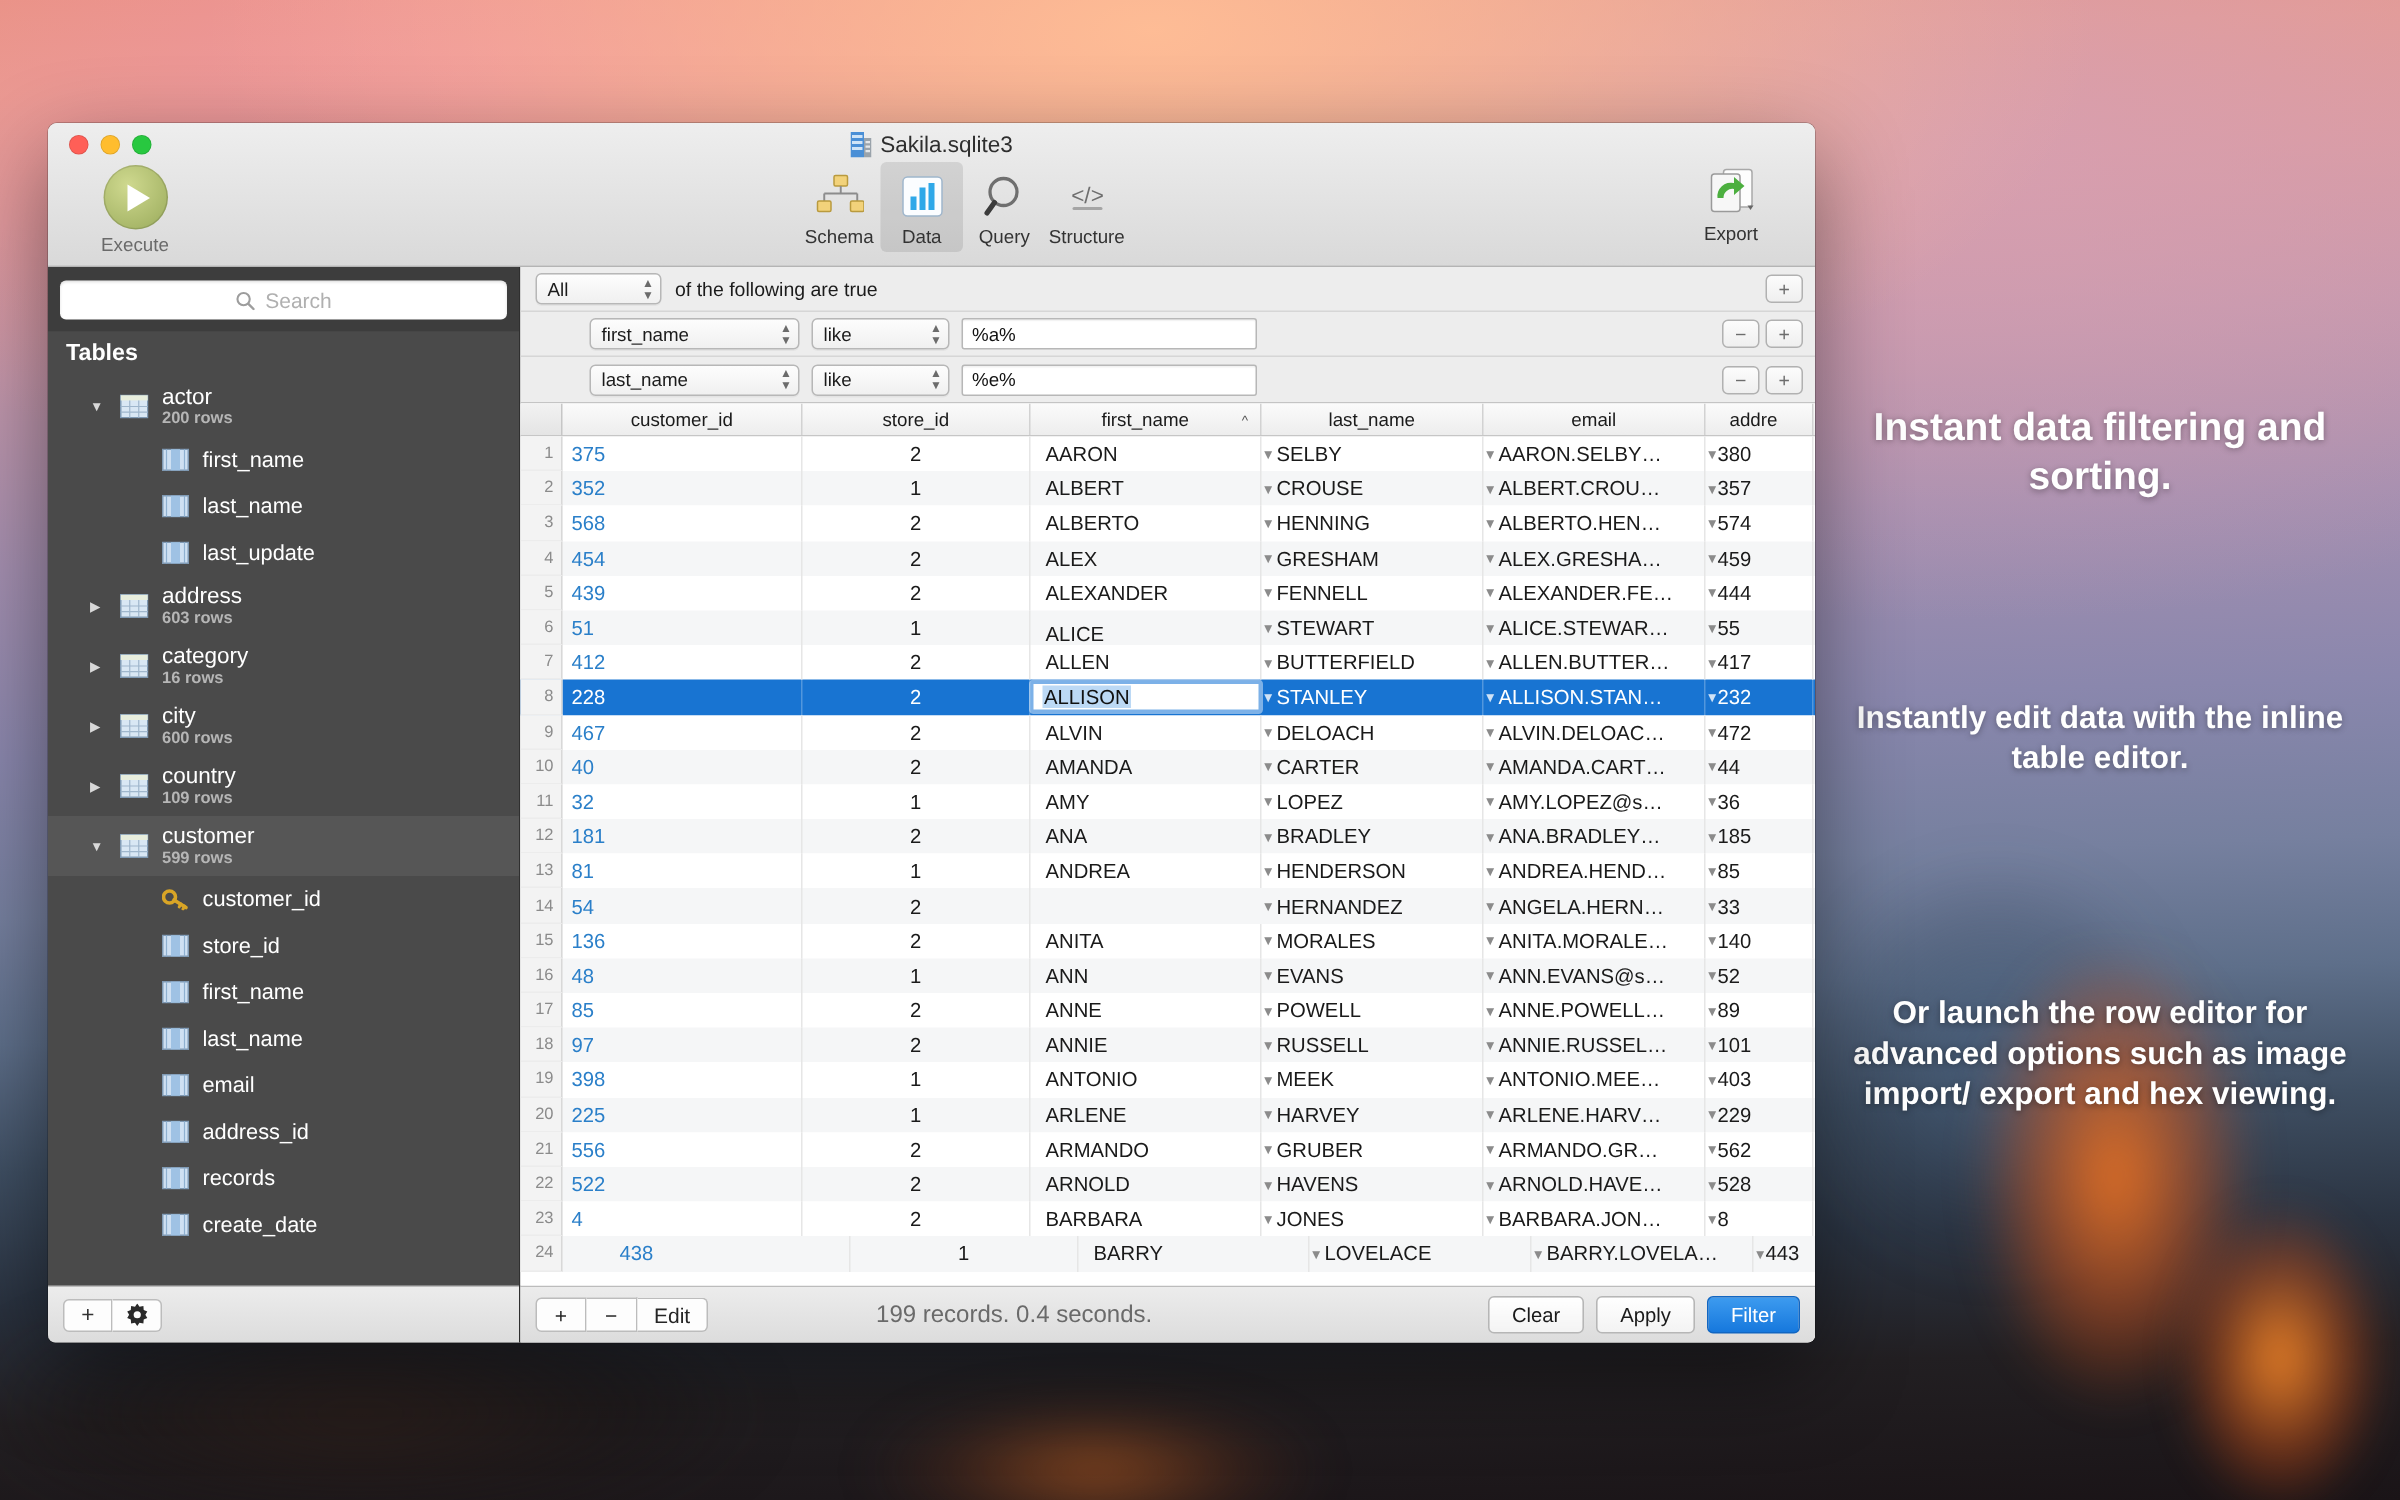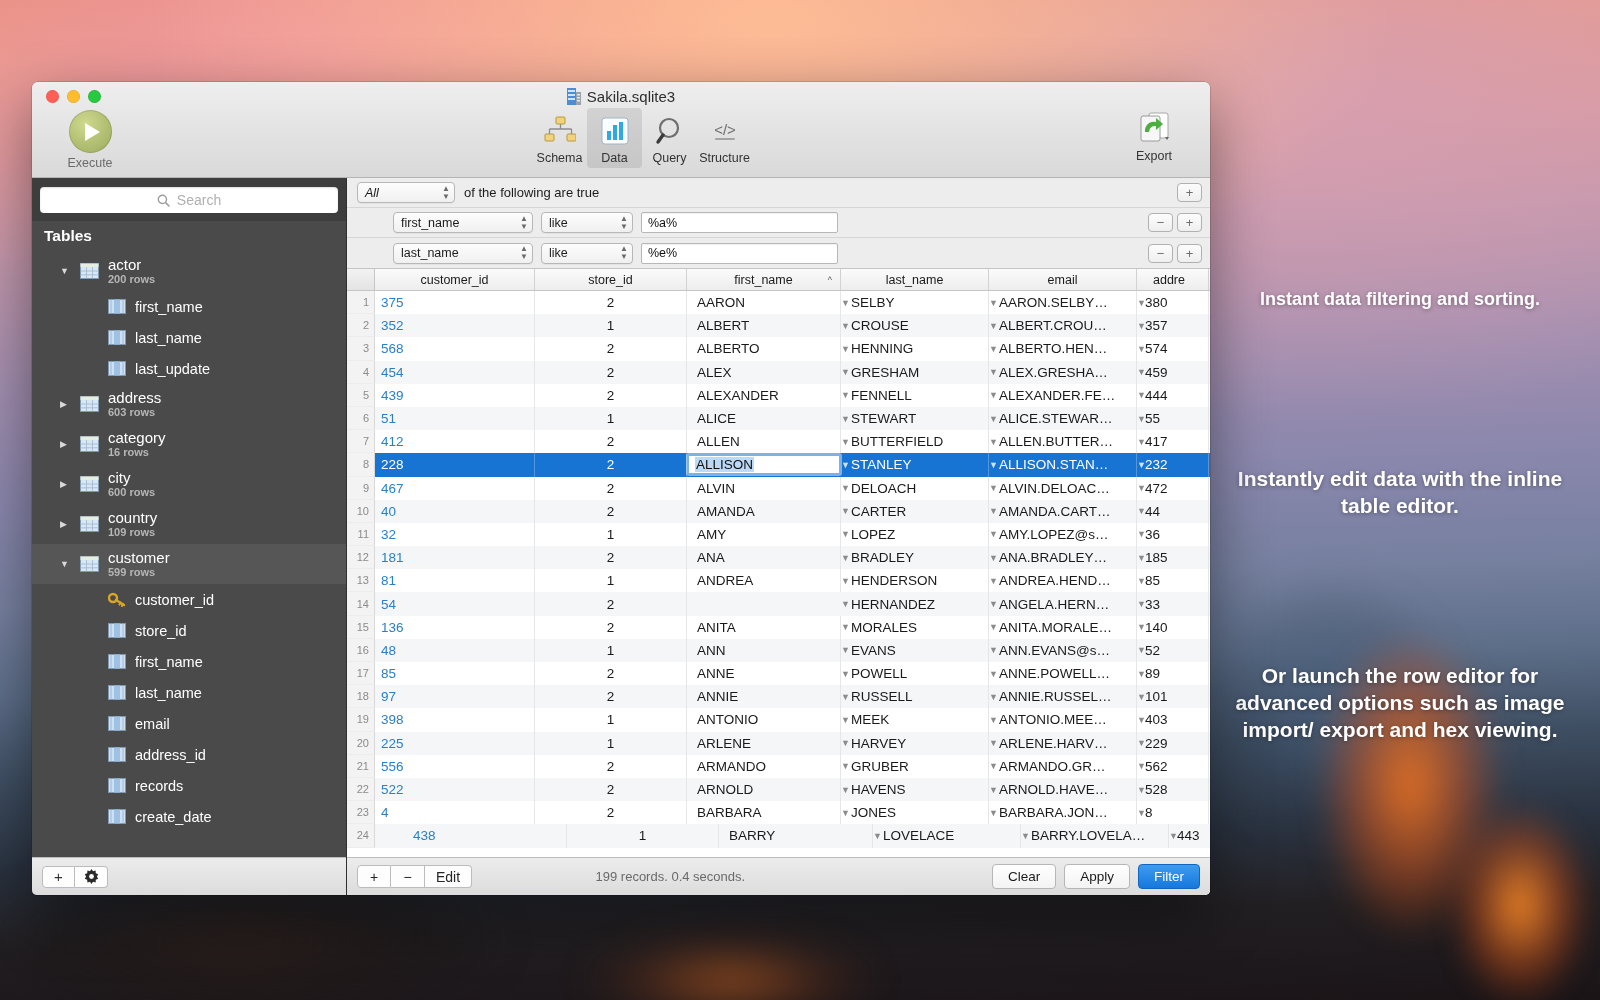--- a/index.html
+++ b/index.html
@@ -42,21 +42,21 @@
     left:0px; top:840px; width:600px; height:170px;
     background:radial-gradient(ellipse 300px 90px at 40% 60%, rgba(45,30,25,0.75) 0%, rgba(25,18,16,0.3) 60%, rgba(10,8,8,0) 90%);
     filter:blur(20px);
   }
 
   
   .promo {
     position:absolute; color:#ffffff; font-weight:bold; text-align:center;
     line-height:1.28; text-shadow:0 1px 4px rgba(0,0,0,0.35);
   }
-  .promo-1 { left:1216px; top:288px; width:368px; font-size:18px; }
+  .promo-1 { left:1216px; top:268px; width:368px; font-size:26px; }
   .promo-2 { left:1216px; top:466px; width:368px; font-size:21px; }
   .promo-3 { left:1216px; top:663px; width:368px; font-size:21px; }
 
   
   .window {
     position:absolute; left:32px; top:82px; width:1178px; height:813px;
     background:#ececec; border-radius:6px 6px 5px 5px;
     box-shadow:0 22px 60px rgba(0,0,0,0.45), 0 0 0 0.5px rgba(0,0,0,0.25);
     overflow:hidden; display:flex; flex-direction:column;
   }
@@ -149,21 +149,21 @@
 
   .filter-area { background:#ededed; border-bottom:1px solid #c4c4c4; }
   .frow { display:flex; align-items:center; height:30px; padding:0 8px 0 10px; border-bottom:1px solid #d6d6d6; }
   .frow:last-child { border-bottom:none; }
   .sel-ctl {
     height:21px; background:linear-gradient(#fdfdfd,#f0f0f0); border:1px solid #b7b7b7;
     border-radius:4px; display:flex; align-items:center; padding:0 4px 0 7px;
     font-size:12.5px; color:#1b1b1b; cursor:default; box-shadow:0 1px 0 rgba(0,0,0,0.04);
   }
   .sel-ctl .stepper { margin-left:auto; font-size:8px; line-height:8px; color:#6b6b6b; padding-left:8px; text-align:center; }
-  .w-all { width:98px;font-style:italic; }
+  .w-all { width:84px; }
   .w-field { width:140px; }
   .w-op { width:92px; }
   .ftext {
     height:21px; background:#fff; border:1px solid #b7b7b7; border-radius:2px;
     font-size:12.5px; color:#111; display:flex; align-items:center; padding:0 6px;
     box-shadow:inset 0 1px 1px rgba(0,0,0,0.06);
   }
   .f-desc { font-size:13px; color:#1b1b1b; margin-left:9px; }
   .rbtns { margin-left:auto; display:flex; gap:4px; }
   .rnd-btn {
@@ -212,21 +212,21 @@
     border-top:1px solid #bcbcbc; display:flex; align-items:center; padding:0 10px;
   }
   .bot-left { display:flex; }
   .bot-btn {
     height:23px; min-width:34px; padding:0 11px; background:#fdfdfd; border:1px solid #bcbcbc;
     display:flex; align-items:center; justify-content:center; font-size:14px; color:#252525; cursor:default;
   }
   .bot-btn.first { border-radius:4px 0 0 4px; }
   .bot-btn.mid { border-left:none; }
   .bot-btn.last { border-radius:0 4px 4px 0; border-left:none; }
-  .status { margin-left:auto; margin-right:auto; font-size:13px; color:#6a6a6a; }
+  .status { margin-left:auto; margin-right:auto; font-size:16px; color:#6a6a6a; }
   .bot-right { display:flex; gap:8px; margin-left:auto; }
   .pill {
     height:25px; padding:0 15px; border-radius:4px; border:1px solid #b6b6b6;
     background:linear-gradient(#ffffff,#f3f3f3); font-size:13.5px; color:#1a1a1a;
     display:flex; align-items:center; cursor:default;
   }
   .pill.primary {
     background:linear-gradient(#3d9bef,#1678dd); border-color:#1166c2; color:#fff;
   }
 </style>
@@ -709,21 +709,21 @@
               </div>
             </div>
             <div class="trow even">
               <div class="gut">6</div>
               <div class="cell idcell" style="width: 160px; flex: 0 0 160px;">
                 <span>51</span>
               </div>
               <div class="cell num" style="width: 152px; flex: 0 0 152px;">
                 <span>1</span>
               </div>
-              <div class="cell txt" style="width: 154px; flex: 0 0 154px;">
+              <div class="cell txt" style="width: 154px; flex: 0 0 154px; align-items: flex-end;">
                 <span>ALICE</span>
               </div>
               <div class="cell txt" style="width: 148px; flex: 0 0 148px;">
                 <span class="dd-caret">▼</span>
                 <span>STEWART</span>
               </div>
               <div class="cell txt" style="width: 148px; flex: 0 0 148px;">
                 <span class="dd-caret">▼</span>
                 <span>ALICE.STEWAR…</span>
               </div>

